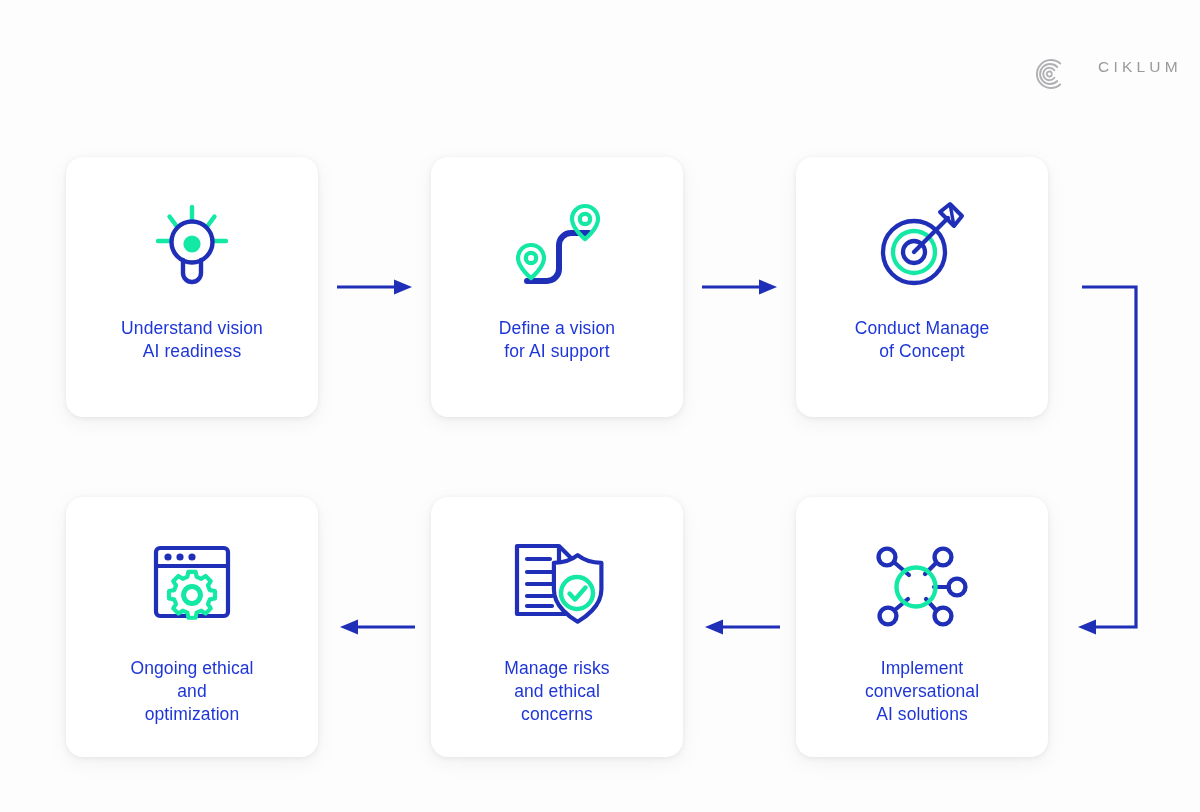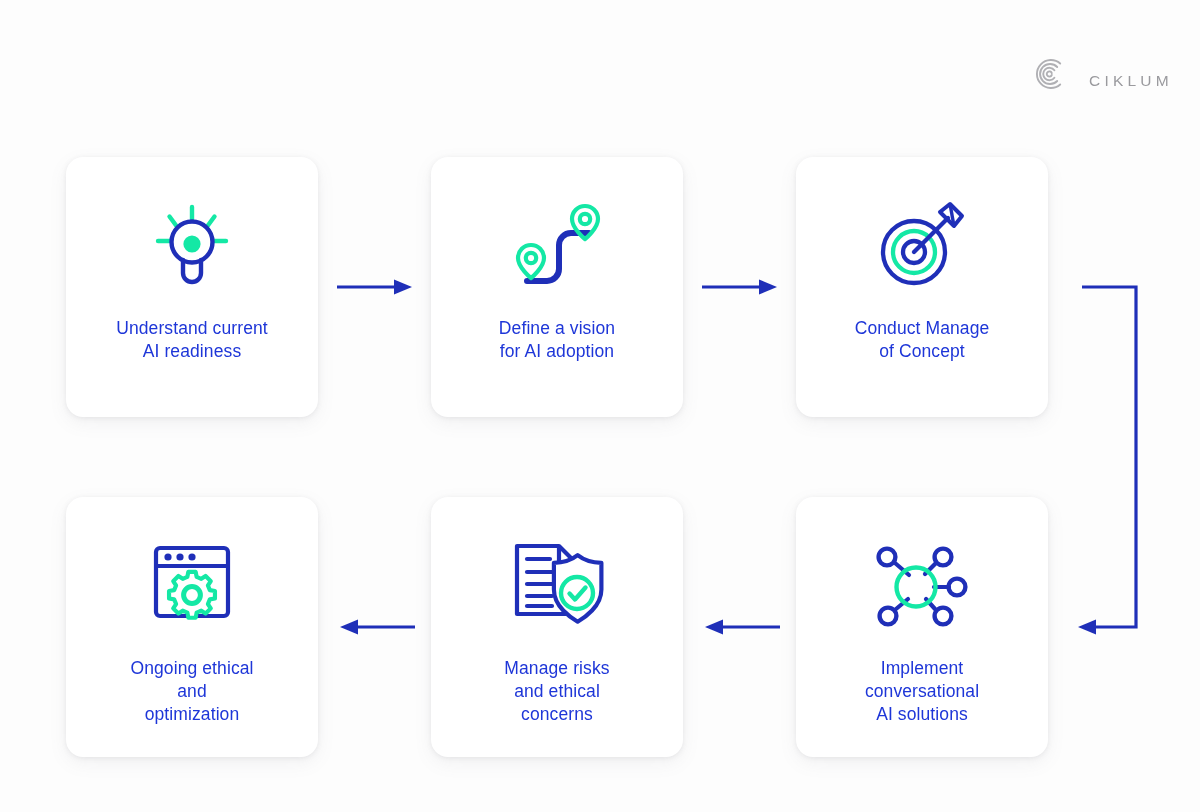--- a/index.html
+++ b/index.html
@@ -16,22 +16,22 @@
     font-family: "Liberation Sans", "DejaVu Sans", sans-serif;
     background: #fdfdfd;
   }
 
   
   .brand {
     position: absolute;
     top: 58px;
     left: 1035px;
     display: flex;
-    align-items: flex-end;
-    gap: 22px;
+    align-items: flex-start;
+    gap: 31px;
   }
   .brand-mark { width: 32px; height: 32px; display: block; }
   .brand-word {
     font-size: 15.5px;
     letter-spacing: 4.2px;
     color: #9a9a9e;
     font-family: "Liberation Sans", "DejaVu Sans", sans-serif;
     font-weight: 400;
   }
 
@@ -108,36 +108,36 @@
         <line x1="25.5" y1="15.5" x2="32.5" y2="25"></line>
         <line x1="70.5" y1="15.5" x2="63.5" y2="25"></line>
         <line x1="14" y1="40" x2="26" y2="40"></line>
         <line x1="82" y1="40" x2="70" y2="40"></line>
       </g>
       <circle cx="48" cy="41" r="20.5" fill="none" stroke="#1f2fb8" stroke-width="4.4"></circle>
       <path d="M39 59 L39 72 a9 9 0 0 0 18 0 L57 59" fill="none" stroke="#1f2fb8" stroke-width="4.4" stroke-linejoin="round" stroke-linecap="round"></path>
       <circle cx="48" cy="43" r="8.6" fill="#14e8a5"></circle>
     </svg>
   </div>
-  <div class="card-label">Understand current
+  <div class="card-label">Understand vision
 AI readiness</div>
 </div>
 
 <div class="card" id="card-2">
   <div class="card-icon">
     <svg width="100" height="92" viewBox="0 0 100 92">
       <path d="M20 80 L40 80 a12 12 0 0 0 12-12 L52 44 a12 12 0 0 1 12-12 L82 32" fill="none" stroke="#1f2fb8" stroke-width="6" stroke-linecap="round" stroke-linejoin="round"></path>
       <path d="M78 5 a13 13 0 0 1 13 13 c0 9.5 -13 20 -13 20 c0 0 -13 -10.5 -13 -20 a13 13 0 0 1 13 -13 z" fill="none" stroke="#14e8a5" stroke-width="4.2" stroke-linejoin="round"></path>
       <circle cx="78" cy="18" r="5.2" fill="none" stroke="#14e8a5" stroke-width="4.2"></circle>
       <path d="M24 44 a13 13 0 0 1 13 13 c0 9.5 -13 20 -13 20 c0 0 -13 -10.5 -13 -20 a13 13 0 0 1 13 -13 z" fill="none" stroke="#14e8a5" stroke-width="4.2" stroke-linejoin="round"></path>
       <circle cx="24" cy="57" r="5.2" fill="none" stroke="#14e8a5" stroke-width="4.2"></circle>
     </svg>
   </div>
   <div class="card-label">Define a vision
-for AI adoption</div>
+for AI support</div>
 </div>
 
 <div class="card" id="card-3">
   <div class="card-icon">
     <svg width="100" height="94" viewBox="0 0 100 94">
       <circle cx="42" cy="52" r="31" fill="none" stroke="#1f2fb8" stroke-width="4.3"></circle>
       <circle cx="42" cy="52" r="21" fill="none" stroke="#14e8a5" stroke-width="4.3"></circle>
       <circle cx="42" cy="52" r="11" fill="none" stroke="#1f2fb8" stroke-width="4.3"></circle>
       <line x1="42" y1="52" x2="76" y2="18" stroke="#1f2fb8" stroke-width="4.3" stroke-linecap="round"></line>
       <path d="M68 12 L78 4 L86 12 L90 16 L82 26 L74 18 Z" fill="none" stroke="#1f2fb8" stroke-width="4" stroke-linejoin="round"></path>

